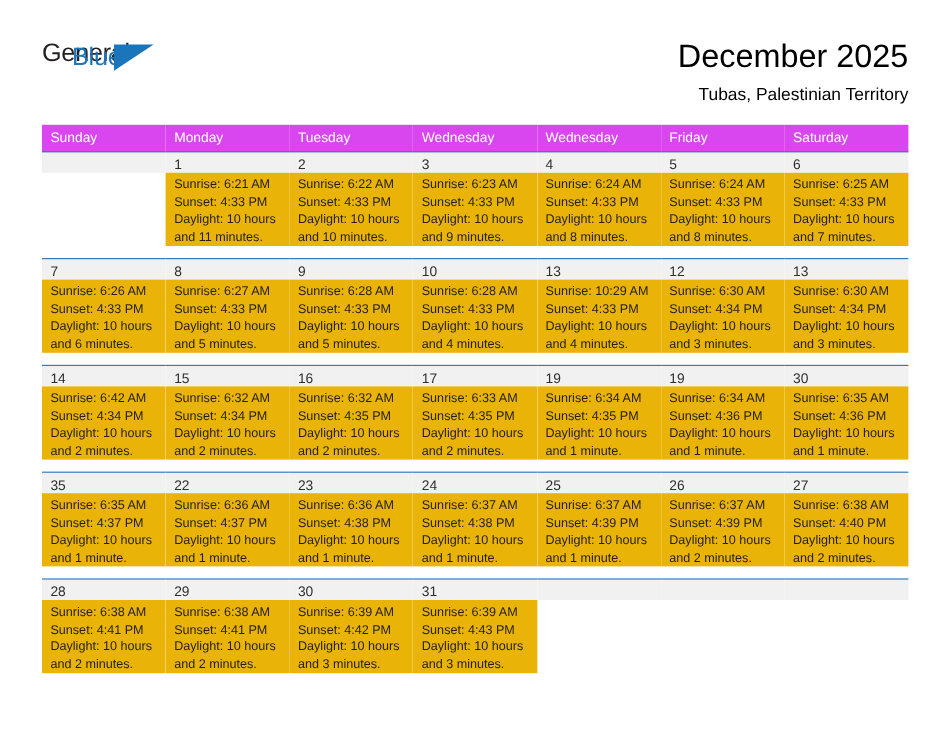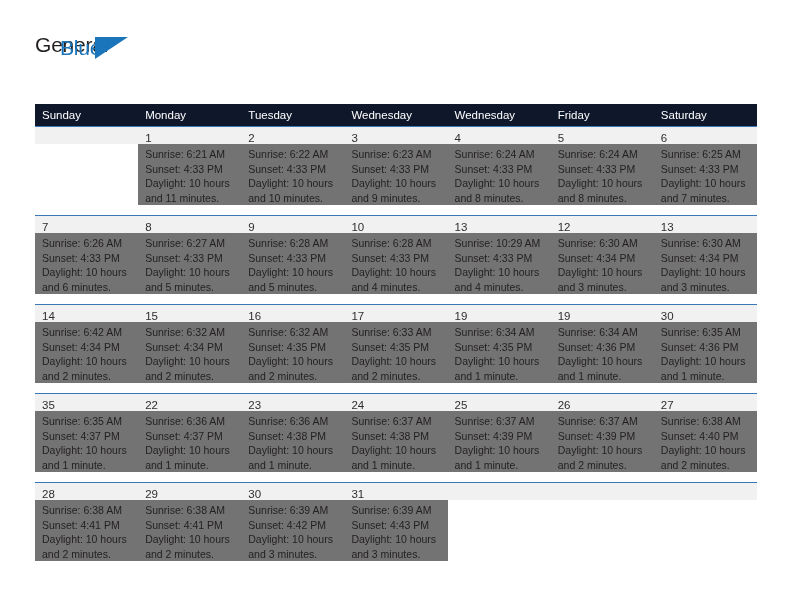--- a/index.html
+++ b/index.html
@@ -92,21 +92,21 @@
     left: 35px;
     top: 104px;
     width: 722px;
   }
   .cal-table {
     width: 722px;
     border-collapse: collapse;
     table-layout: fixed;
   }
   .cal-table th {
-    background: #0f172a;
+    background: #d946ef;
     color: #ffffff;
     font-size: 11.5px;
     font-weight: normal;
     text-align: left;
     padding: 5px 0 5px 7px;
     height: 12px;
     border: none;
   }
   .day-cell {
     vertical-align: top;
@@ -122,21 +122,21 @@
     padding: 1px 0 0 7px;
     box-sizing: border-box;
   }
   .daynum {
     font-size: 11.5px;
     color: #2e2e2e;
     line-height: 15px;
   }
   .cell-body {
     padding: 3px 6px 0 7px;
-    background: #737373;
+    background: #eab308;
   }
   .cell-line {
     font-size: 10.5px;
     line-height: 14.6px;
     color: #231f20;
     white-space: nowrap;
   }
   .cell-line.wrap {
     white-space: normal;
   }
@@ -150,20 +150,24 @@
 <div class="page">
 
   <div class="header">
 
     <div class="logo">
       <span class="logo-general">General</span>
       <span class="logo-triangle"></span>
       <span class="logo-blue">Blue</span>
     </div>
 
+    <div class="title-block">
+      <div class="month-title">December 2025</div>
+      <div class="location-title">Tubas, Palestinian Territory</div>
+    </div>
 
   </div>
 
   <div class="calendar">
     <table class="cal-table">
       <thead>
         <tr>
           <th>Sunday</th>
           <th>Monday</th>
           <th>Tuesday</th>

